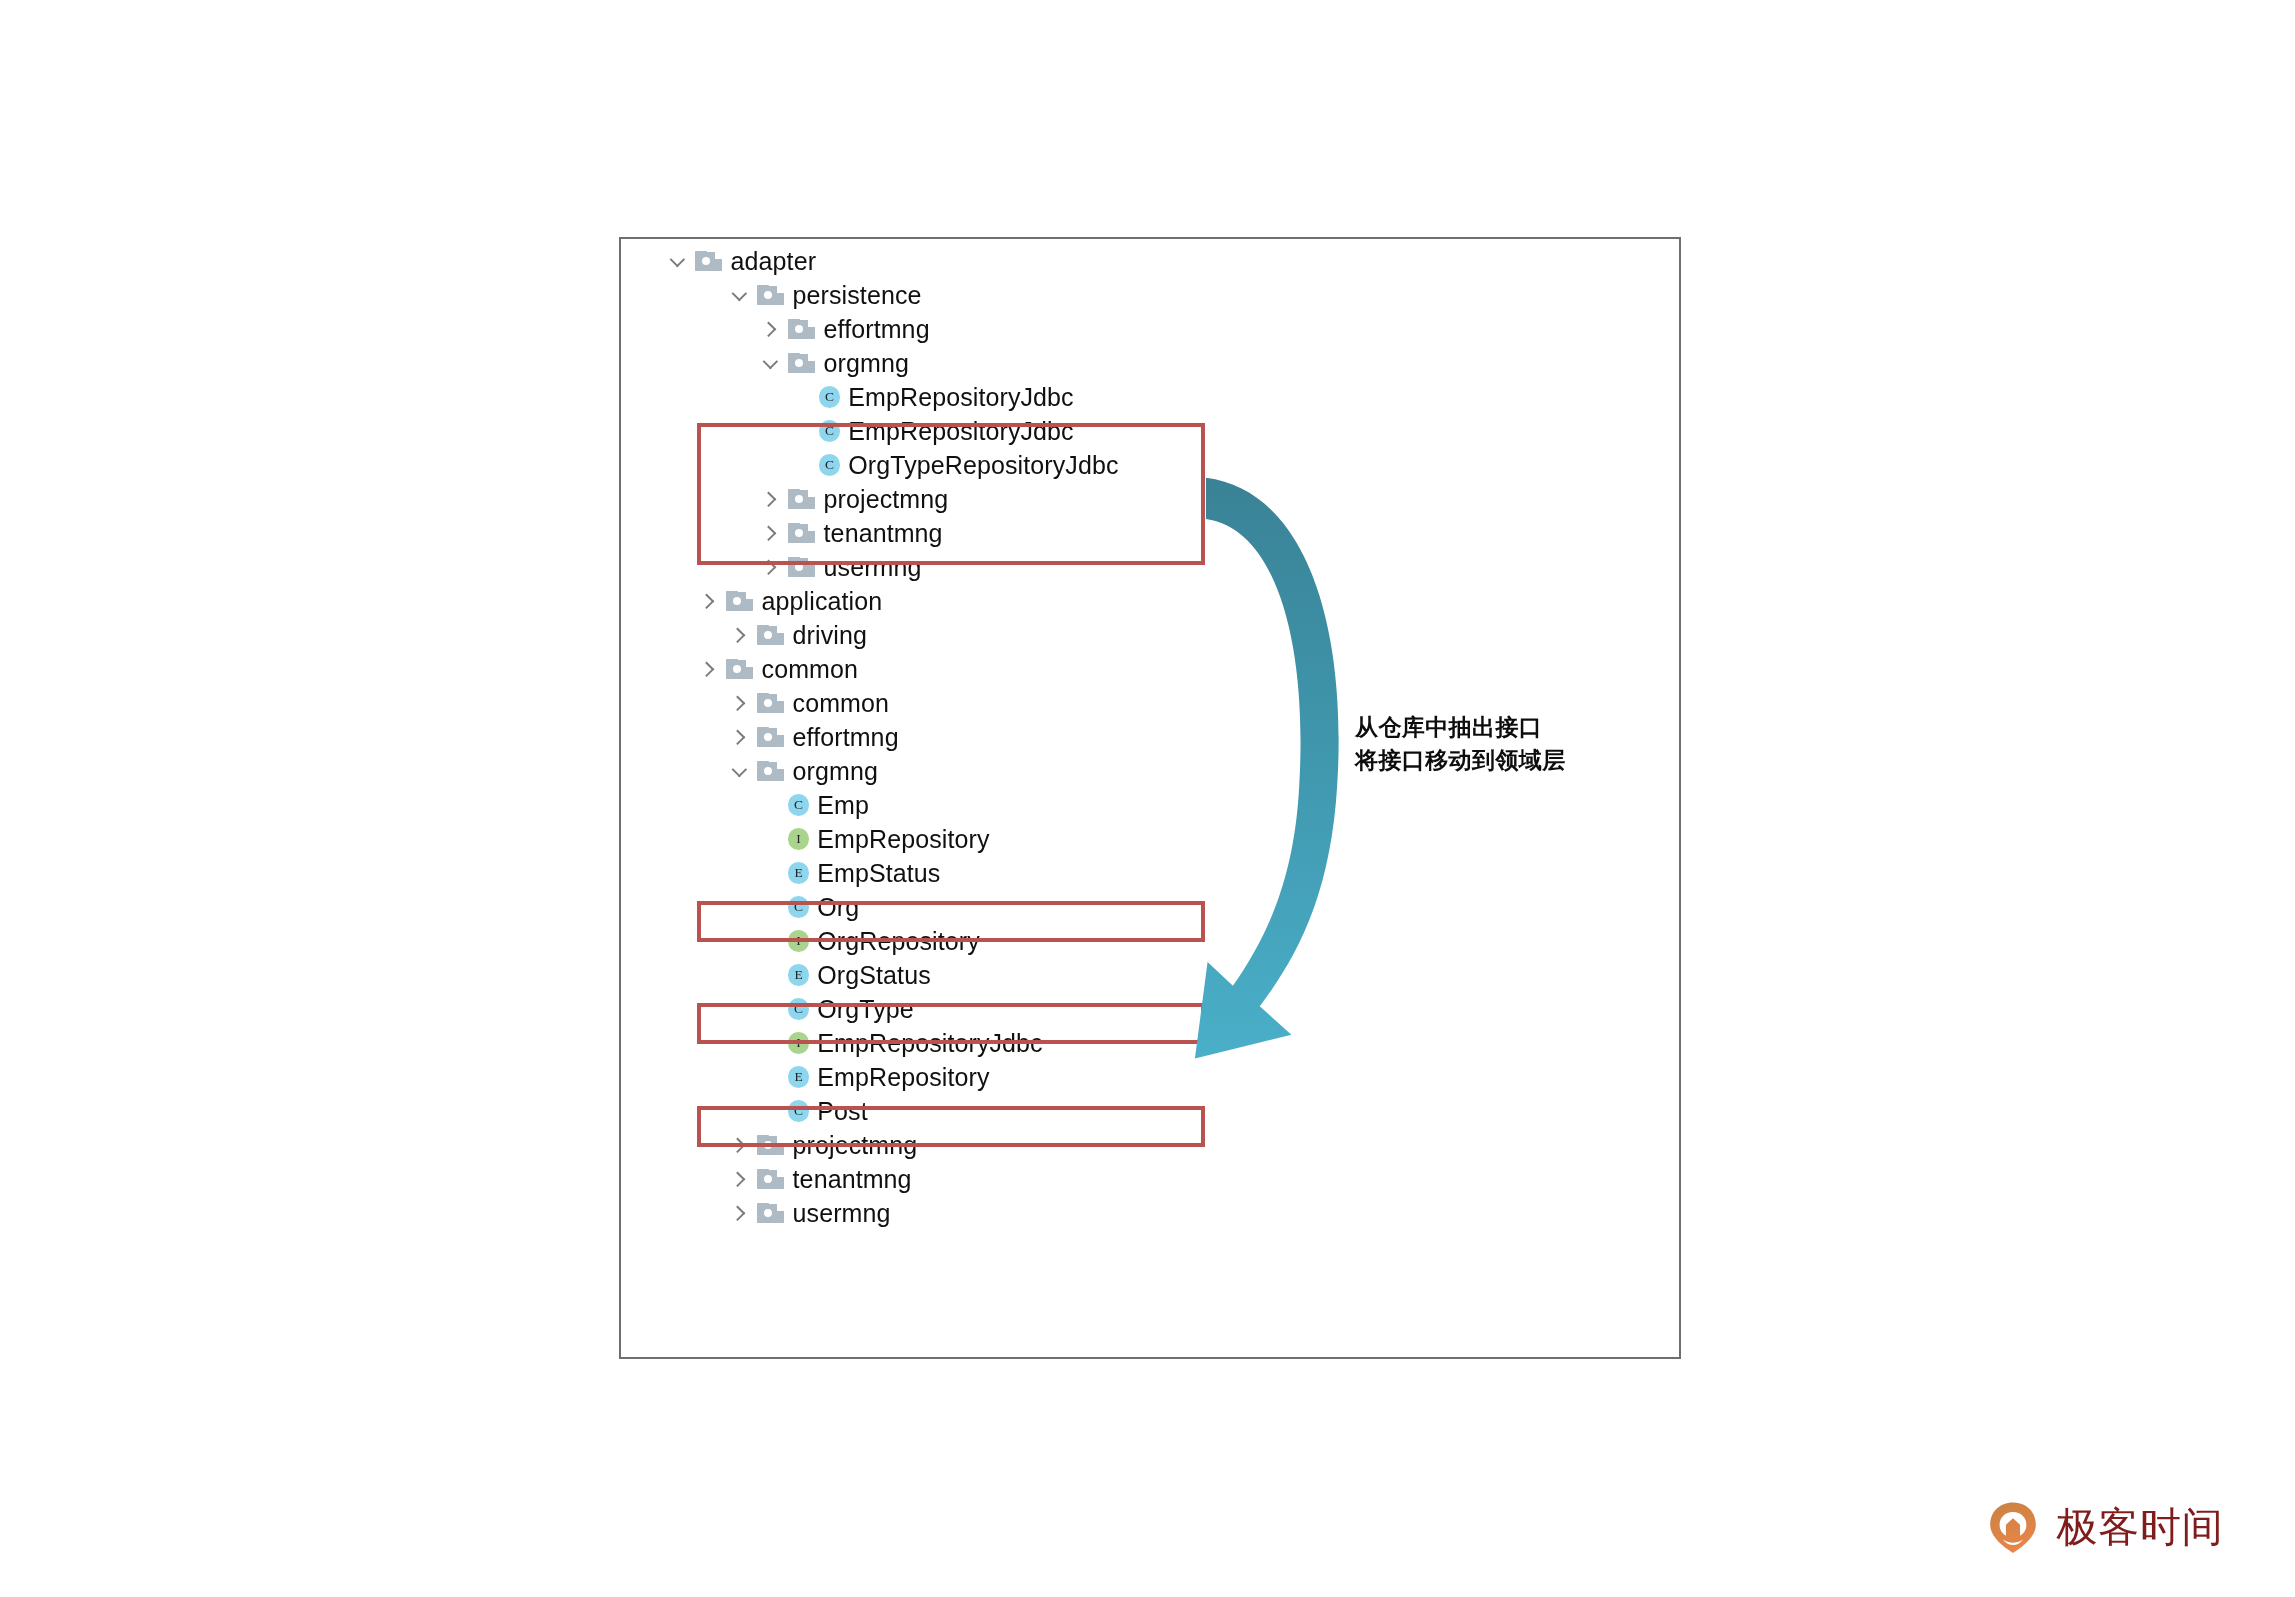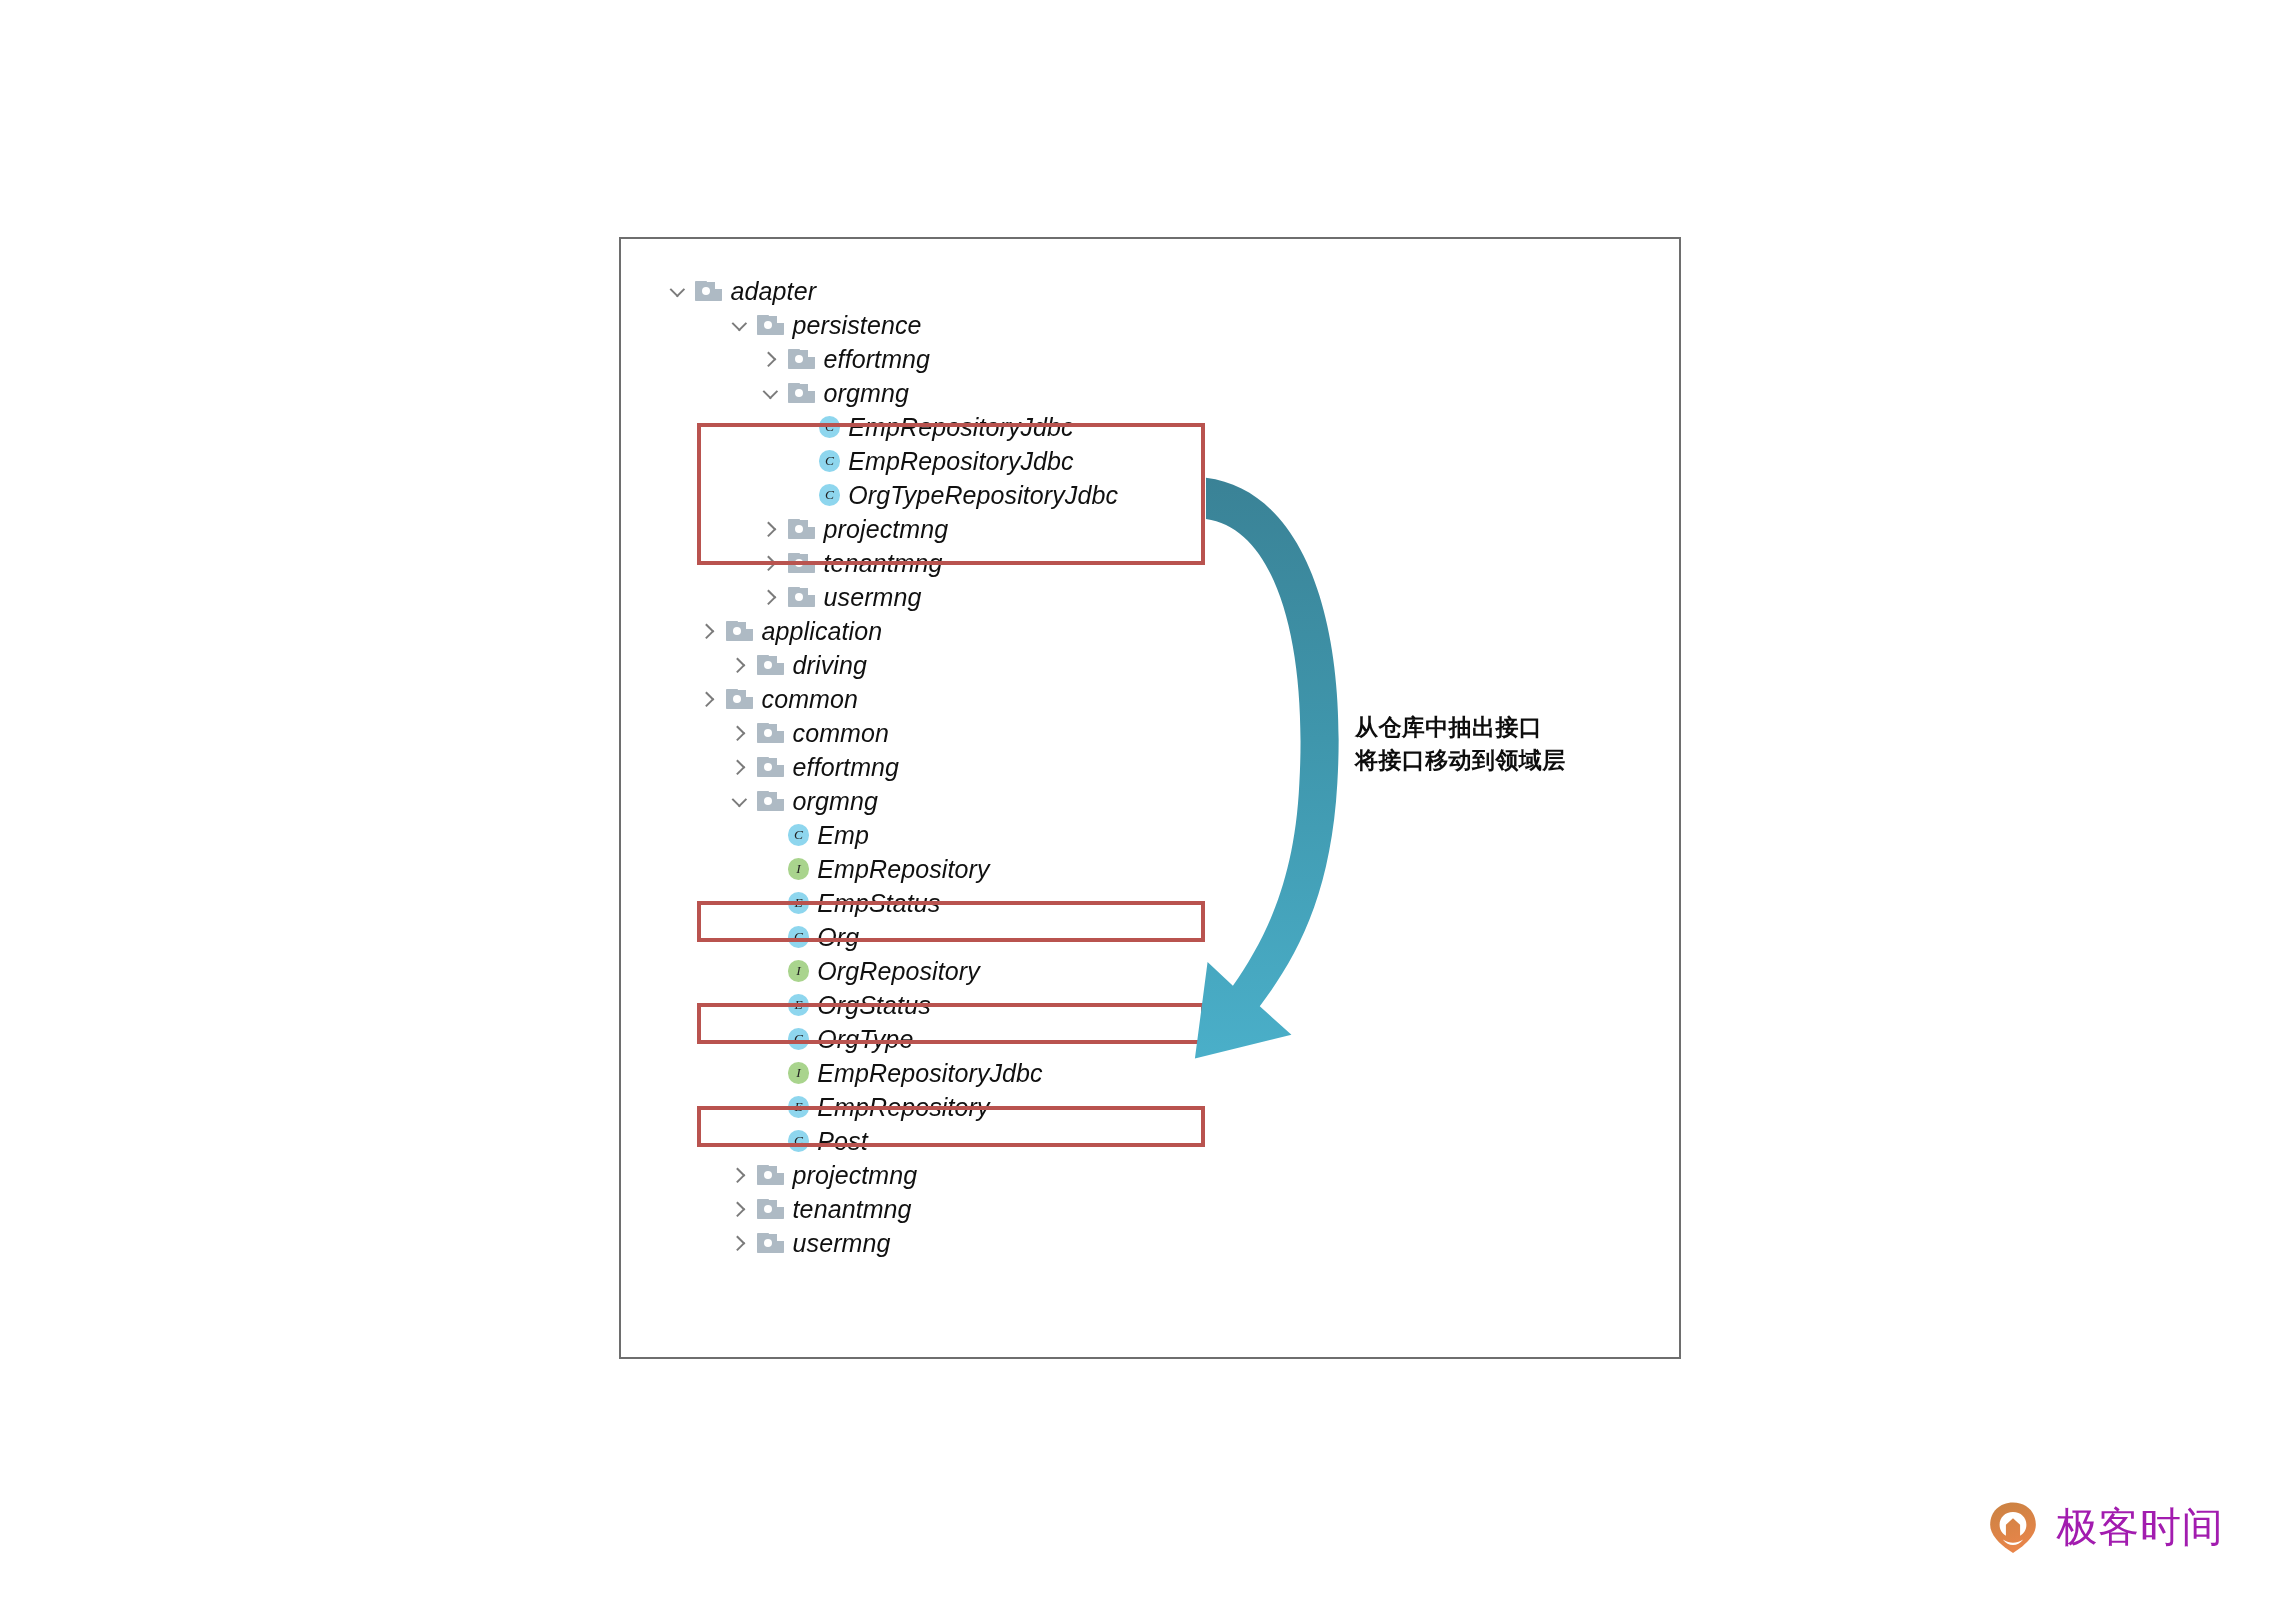--- a/index.html
+++ b/index.html
@@ -21,22 +21,21 @@
     width: 1062px; height: 1122px;
     border: 2.4px solid #6e6e6e;
     background: #ffffff;
   }
 
   
   #file-tree {
     position: absolute;
     left: 0; top: 0;
     width: 100%;
-    padding-top: 35px;
-    font-style: italic;
+    padding-top: 5px;
   }
   .tree-row {
     position: relative;
     height: 34px;
     display: flex;
     align-items: center;
     white-space: nowrap;
   }
   .tree-row .label {
     font-size: 25px;
@@ -149,21 +148,21 @@
     display: flex;
     align-items: center;
   }
   #brand-mark {
     width: 52px; height: 52px;
     position: relative;
     margin-right: 17.4px;
   }
   #brand-text {
     font-size: 41px;
-    color: #a21caf;
+    color: #7f1d1d;
     font-weight: 500;
     letter-spacing: 0.8px;
     line-height: 1;
     font-family: "DejaVu Sans", sans-serif;
   }
 </style>
 </head>
 <body>
 
 <div id="diagram-frame">

